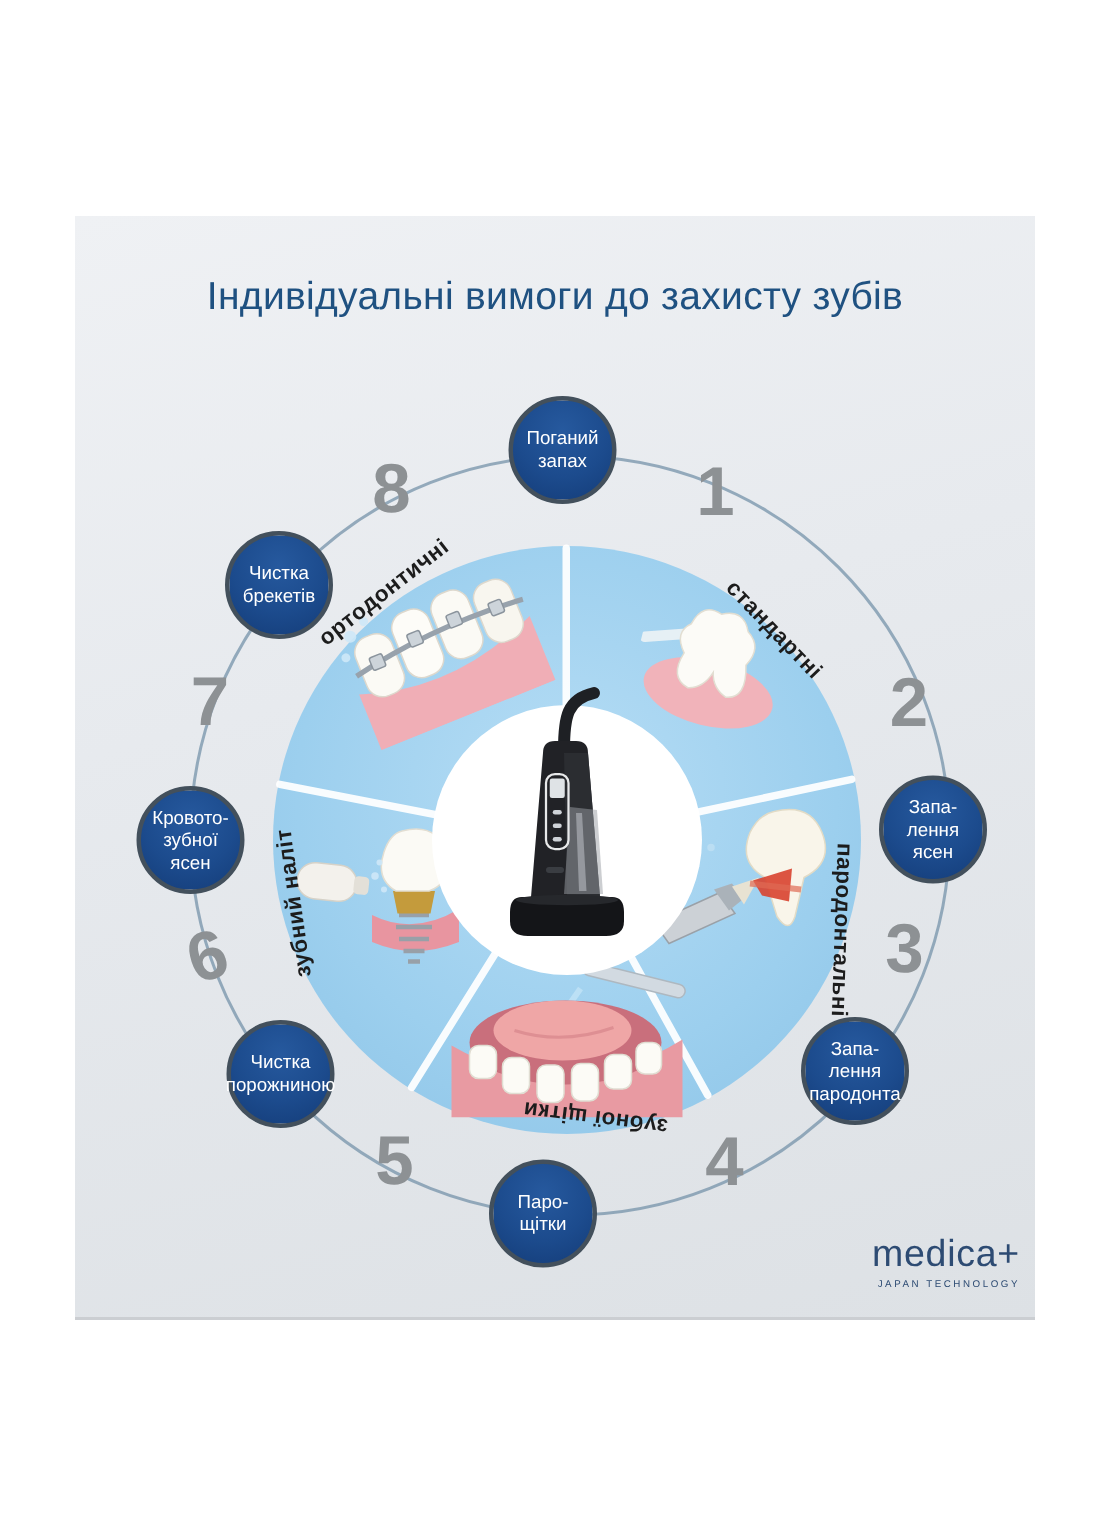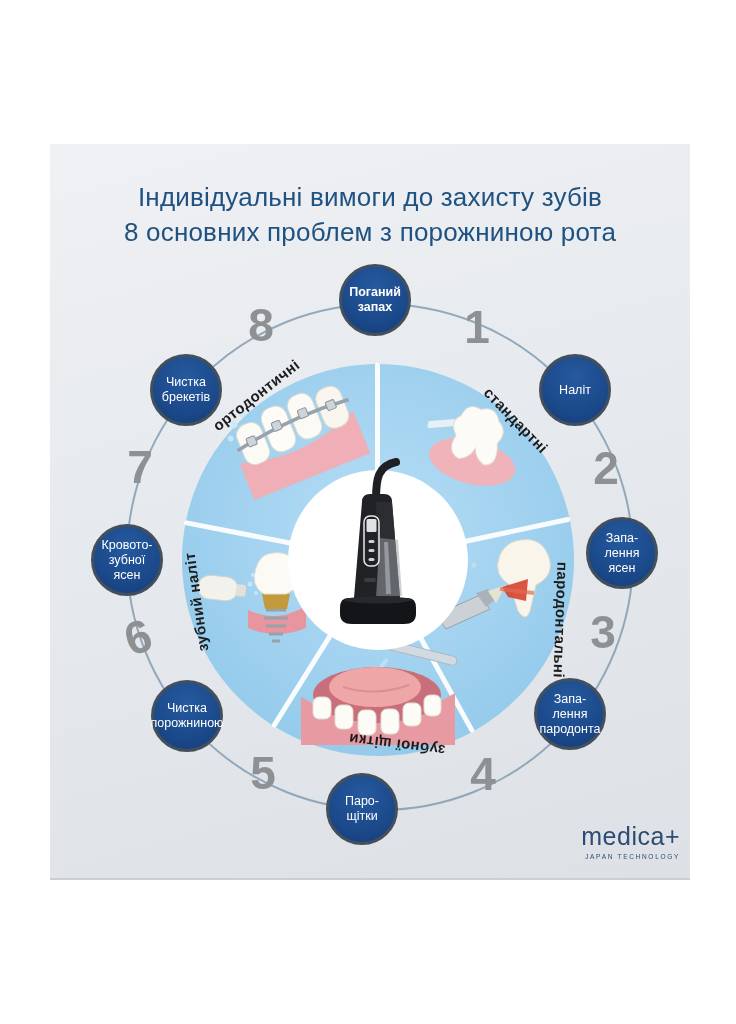--- a/index.html
+++ b/index.html
@@ -34,21 +34,20 @@
 </style>
 </head>
 <body>
 
 <div class="stage">
 
   <div class="card"></div>
 
   <div class="title">
     <div>Індивідуальні вимоги до захисту зубів</div>
-    <div>8 основних проблем з порожниною рота</div>
   </div>
 
   <div class="ring"></div>
 
   <div class="blue-circle"></div>
 
   <div class="divider" style="transform:rotate(0deg);"></div>
   <div class="divider" style="transform:rotate(78deg);"></div>
   <div class="divider" style="transform:rotate(151deg);"></div>
   <div class="divider" style="transform:rotate(212deg);"></div>
@@ -164,26 +163,23 @@
 
   <div class="num" style="left:477px;top:327px;">1</div>
   <div class="num" style="left:606px;top:468px;">2</div>
   <div class="num" style="left:603px;top:632px;">3</div>
   <div class="num" style="left:483px;top:774px;">4</div>
   <div class="num" style="left:263px;top:773px;">5</div>
   <div class="num tilt" style="left:138px;top:637px;">6</div>
   <div class="num" style="left:140px;top:467px;">7</div>
   <div class="num" style="left:261px;top:325px;">8</div>
 
-  <div class="node" style="left:339px;top:264px;font-weight:bold;">
+  <div class="node" style="left:339px;top:264px;">
     <span>Поганий</span>
     <span>запах</span>
-  </div>
-  <div class="node" style="left:539px;top:354px;">
-    <span>Наліт</span>
   </div>
   <div class="node" style="left:586px;top:517px;">
     <span>Запа-</span>
     <span>лення</span>
     <span>ясен</span>
   </div>
   <div class="node" style="left:534px;top:678px;">
     <span>Запа-</span>
     <span>лення</span>
     <span>пародонта</span>

